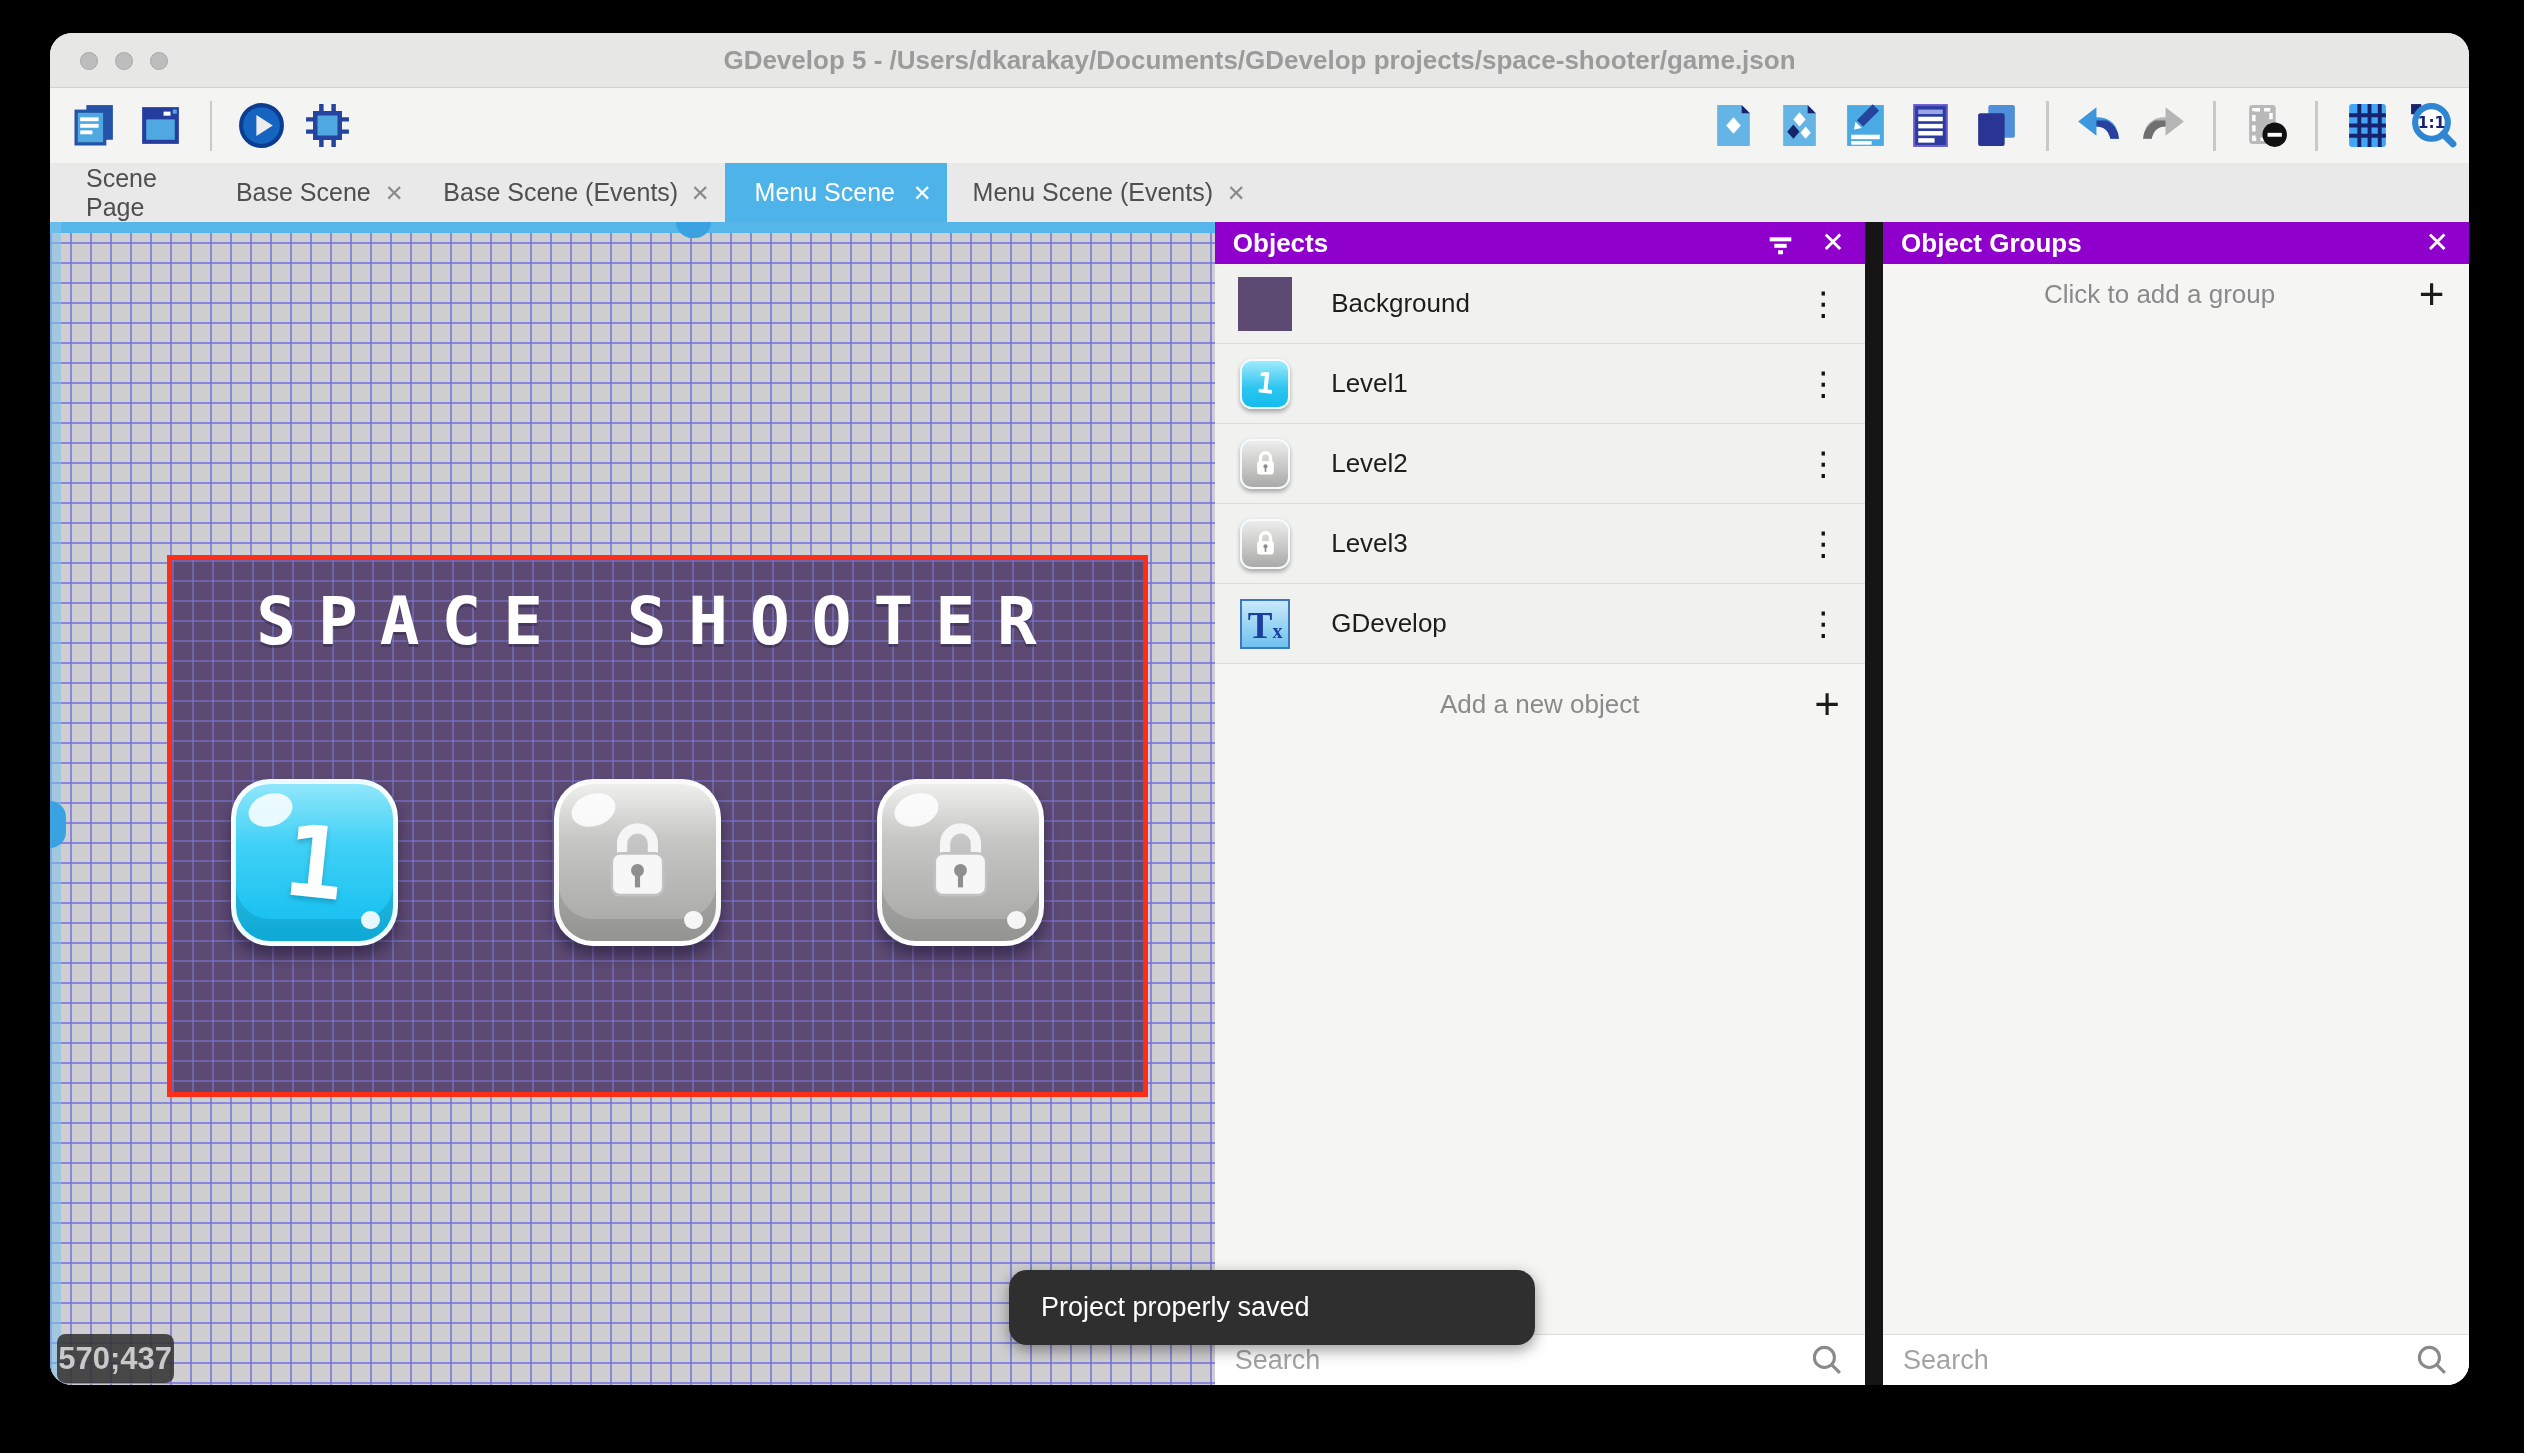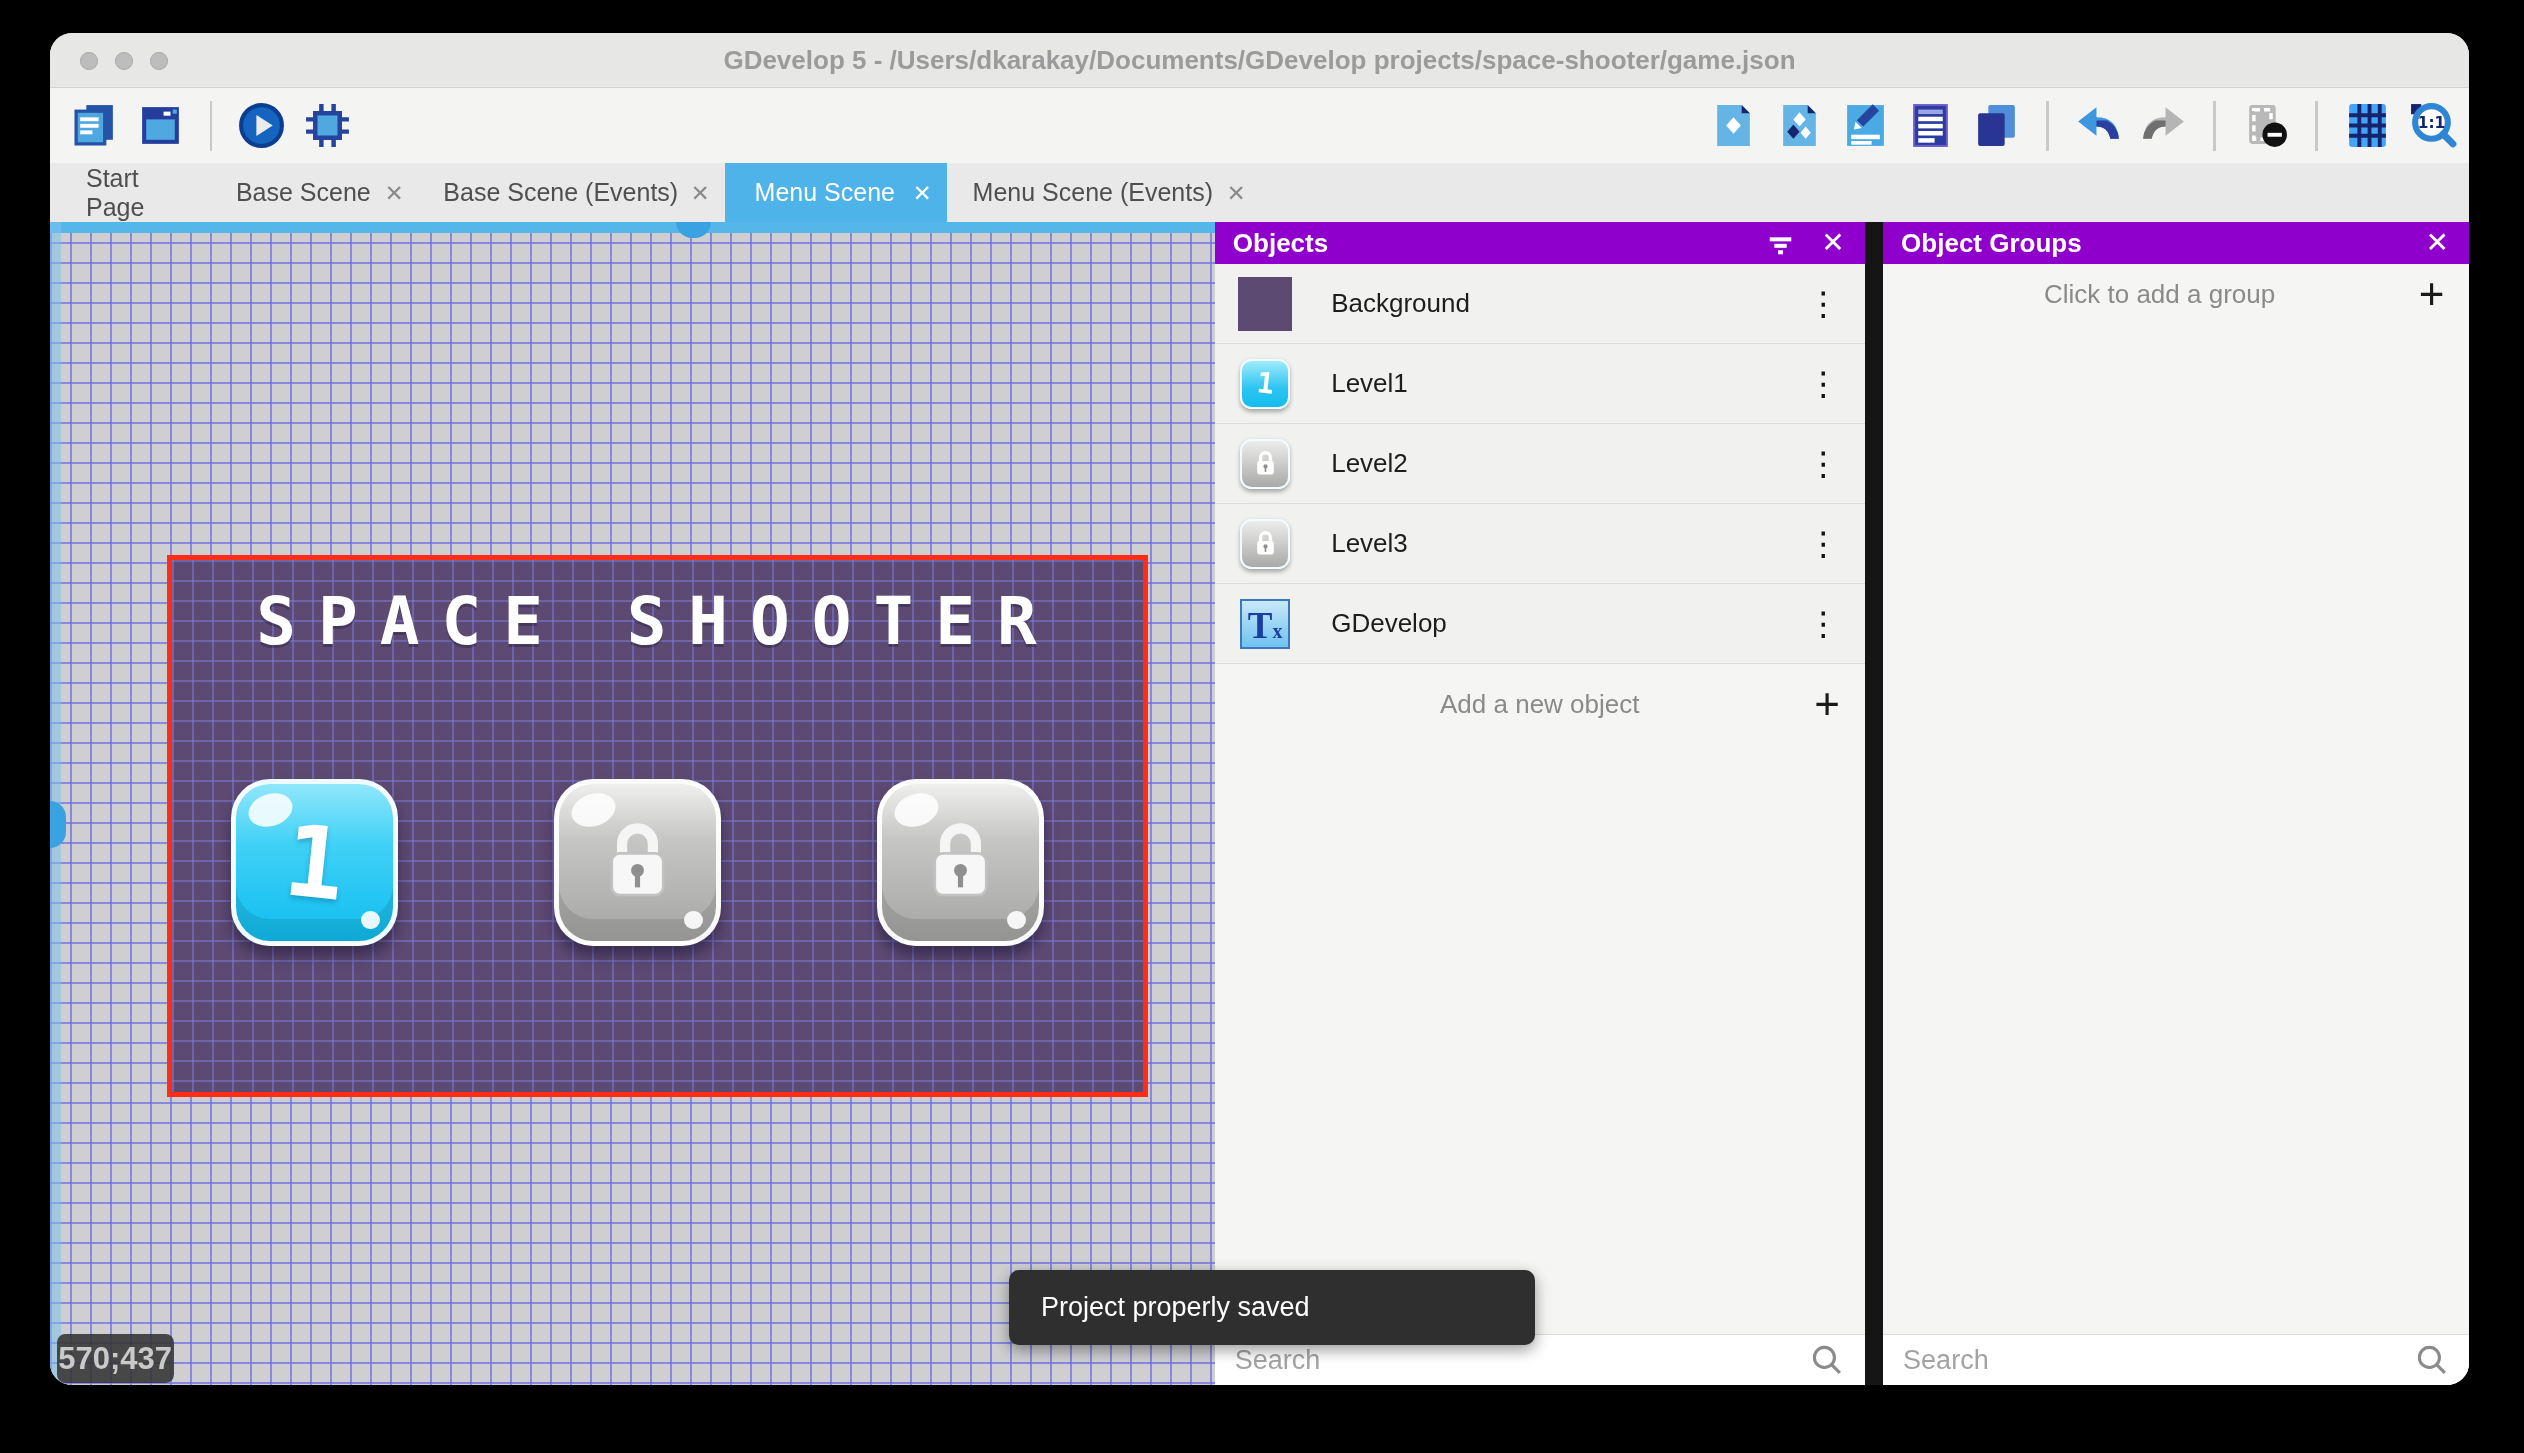--- a/index.html
+++ b/index.html
@@ -118,21 +118,21 @@
 
   .searchbar { position:absolute; left:0; right:0; bottom:0; height:52px; background:#fff;
     border-top:0.8px solid #ddd; display:flex; align-items:center; }
   .searchbar input { flex:1; border:none; outline:none; font-size:27px; color:#333;
     padding-left:20px; background:transparent; font-family:"Liberation Sans", sans-serif; }
   .searchbar input::placeholder { color:#a3a3a3; }
   .searchbar svg { width:37px; height:37px; margin-right:18.4px; flex:none; cursor:pointer; }
 
   
   .toast { position:absolute; left:959px; top:1237px; width:526px; height:75px;
-    background:#2f2f2f; border-radius:10px; display:flex; align-items:center;
+    background:#2f2f2f; border-radius:18px; display:flex; align-items:center;
     box-shadow:0 5px 15px rgba(0,0,0,.4); z-index:50; }
   .toast span { color:#fff; font-size:27px; padding-left:32px; }
 </style>
 </head>
 <body>
 
 <div class="window">
 
   <div class="titlebar">
     <div class="traffic">
@@ -245,21 +245,21 @@
           <rect x="1.5" y="1.5" width="5" height="5" fill="#16246e"></rect>
           <circle cx="11.5" cy="10.5" r="8" fill="#fff" stroke="#2f86d2" stroke-width="3"></circle>
           <text x="11.5" y="13.3" font-size="7.5" font-weight="bold" fill="#16246e" text-anchor="middle" font-family="DejaVu Sans, sans-serif">1:1</text>
           <line x1="17.2" y1="16.2" x2="22" y2="21" stroke="#2f86d2" stroke-width="3.4" stroke-linecap="round"></line>
         </svg>
     </div>
   </div>
 
   <div class="tabbar">
     <div class="tab no-close" style="width:147px">
-      <span class="tab-label">Start Page</span>
+      <span class="tab-label">Scene Page</span>
     </div>
     <div class="tab" style="width:209px">
       <span class="tab-label">Base Scene</span>
       <span class="close">✕</span>
     </div>
     <div class="tab" style="width:306px">
       <span class="tab-label">Base Scene (Events)</span>
       <span class="close">✕</span>
     </div>
     <div class="tab active" style="width:222px">

